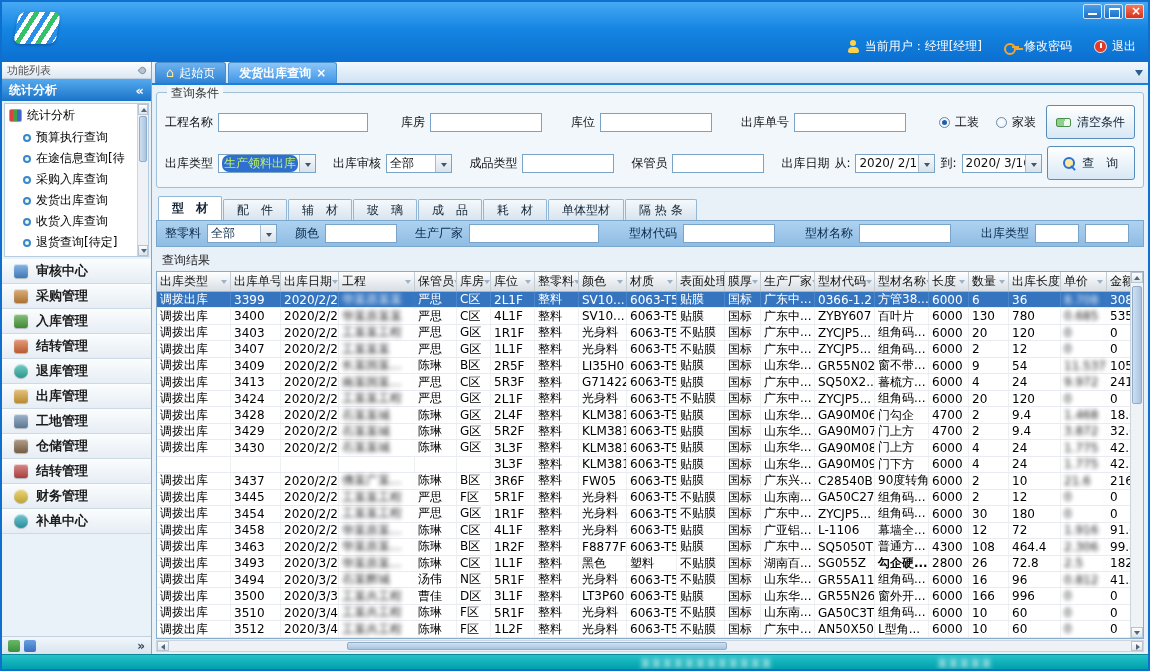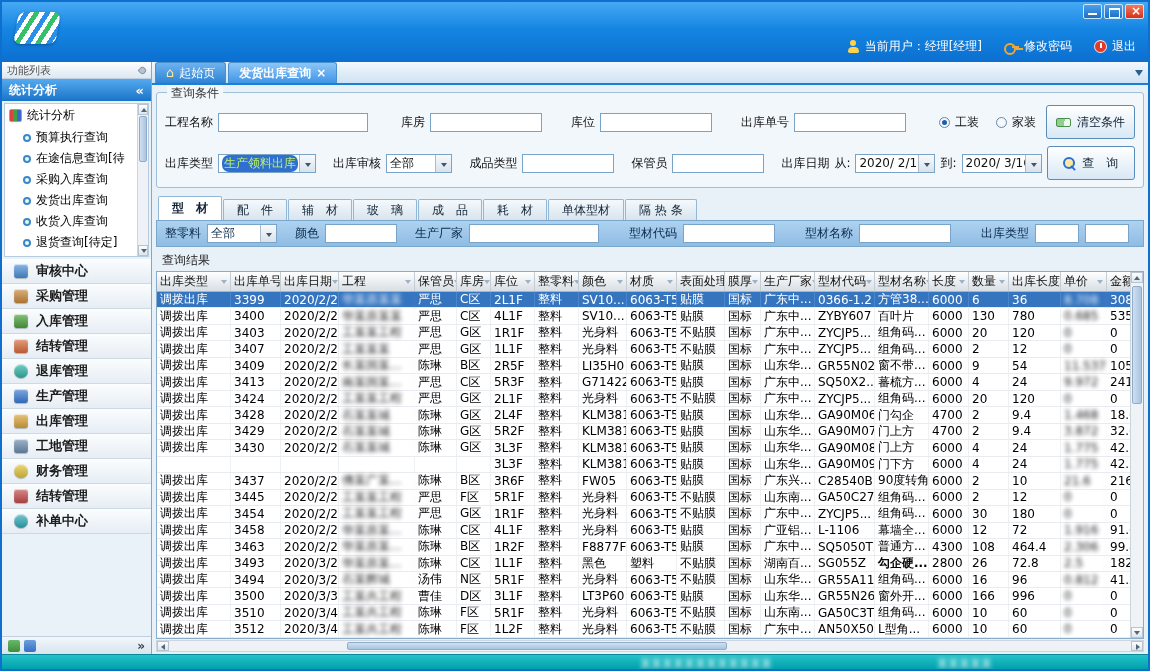--- a/index.html
+++ b/index.html
@@ -273,38 +273,38 @@
           </div>
           <div class="menu-item">
             <span class="menu-icon" style="background: linear-gradient(rgba(255, 255, 255, 0.35), rgba(0, 0, 0, 0.15)), rgb(217, 106, 58);"></span>
             <span>结转管理</span>
           </div>
           <div class="menu-item">
             <span class="menu-icon circle" style="background: linear-gradient(rgba(255, 255, 255, 0.35), rgba(0, 0, 0, 0.15)), rgb(47, 179, 166);"></span>
             <span>退库管理</span>
           </div>
           <div class="menu-item">
-            <span class="menu-icon" style="background: linear-gradient(rgba(255, 255, 255, 0.35), rgba(0, 0, 0, 0.15)), rgb(58, 123, 213);"></span>
-            <span>生产管理</span>
-          </div>
-          <div class="menu-item">
             <span class="menu-icon" style="background: linear-gradient(rgba(255, 255, 255, 0.35), rgba(0, 0, 0, 0.15)), rgb(217, 164, 58);"></span>
             <span>出库管理</span>
           </div>
           <div class="menu-item">
             <span class="menu-icon" style="background: linear-gradient(rgba(255, 255, 255, 0.35), rgba(0, 0, 0, 0.15)), rgb(107, 140, 174);"></span>
             <span>工地管理</span>
           </div>
           <div class="menu-item">
+            <span class="menu-icon" style="background: linear-gradient(rgba(255, 255, 255, 0.35), rgba(0, 0, 0, 0.15)), rgb(138, 109, 79);"></span>
+            <span>仓储管理</span>
+          </div>
+          <div class="menu-item">
+            <span class="menu-icon" style="background: linear-gradient(rgba(255, 255, 255, 0.35), rgba(0, 0, 0, 0.15)), rgb(196, 74, 74);"></span>
+            <span>结转管理</span>
+          </div>
+          <div class="menu-item">
             <span class="menu-icon circle" style="background: linear-gradient(rgba(255, 255, 255, 0.35), rgba(0, 0, 0, 0.15)), rgb(224, 194, 58);"></span>
             <span>财务管理</span>
-          </div>
-          <div class="menu-item">
-            <span class="menu-icon" style="background: linear-gradient(rgba(255, 255, 255, 0.35), rgba(0, 0, 0, 0.15)), rgb(196, 74, 74);"></span>
-            <span>结转管理</span>
           </div>
           <div class="menu-item">
             <span class="menu-icon circle" style="background: linear-gradient(rgba(255, 255, 255, 0.35), rgba(0, 0, 0, 0.15)), rgb(47, 168, 184);"></span>
             <span>补单中心</span>
           </div>
         </div>
       <div class="sidebar-footer">
         <span class="foot-ico a"></span>
         <span class="foot-ico b"></span>
         <span class="foot-more"></span>

